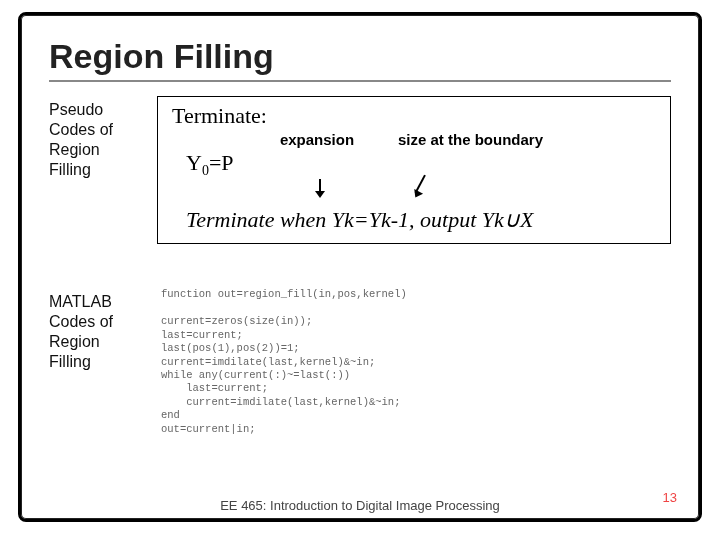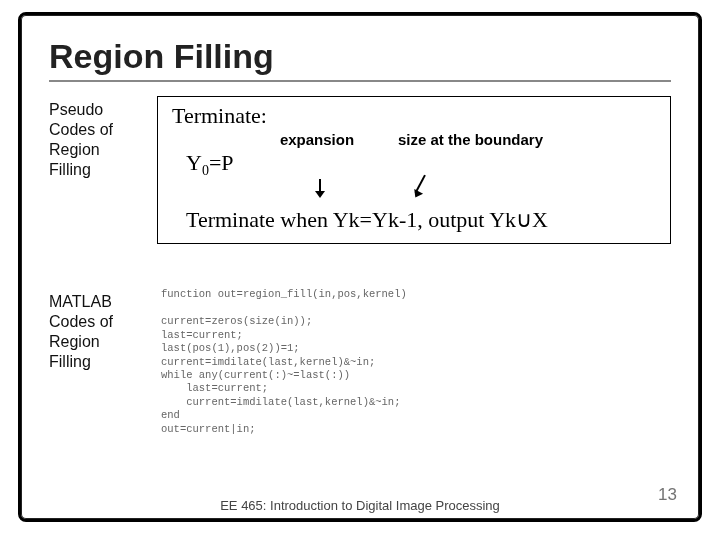--- a/index.html
+++ b/index.html
@@ -125,20 +125,21 @@
   }
   .formula {
     font-size: 22px;
     margin: 2px 0 4px 14px;
   }
   .formula .sub { font-size: 14px; vertical-align: sub; }
   .formula .sup { font-size: 14px; vertical-align: super; }
   .terminate {
     font-size: 22px;
     margin: 6px 0 0 14px;
+    font-style: italic;
   }
   .row2 {
     display: flex;
     align-items: flex-start;
     gap: 18px;
     margin-top: 44px;
   }
   .code-block {
     flex: 1;
     font-family: "Courier New", Courier, monospace;
@@ -154,22 +155,22 @@
     left: 0;
     width: 100%;
     text-align: center;
     font-size: 13px;
     color: #444;
   }
   .page-num {
     position: absolute;
     bottom: 14px;
     right: 22px;
-    font-size: 17px;
-    color: #737373;
+    font-size: 13px;
+    color: #ef4444;
   }
 </style>
 </head>
 <body>
 
 <div class="slide-frame">
 
   <div class="title">Region Filling</div>
   <hr class="title-rule">
 

